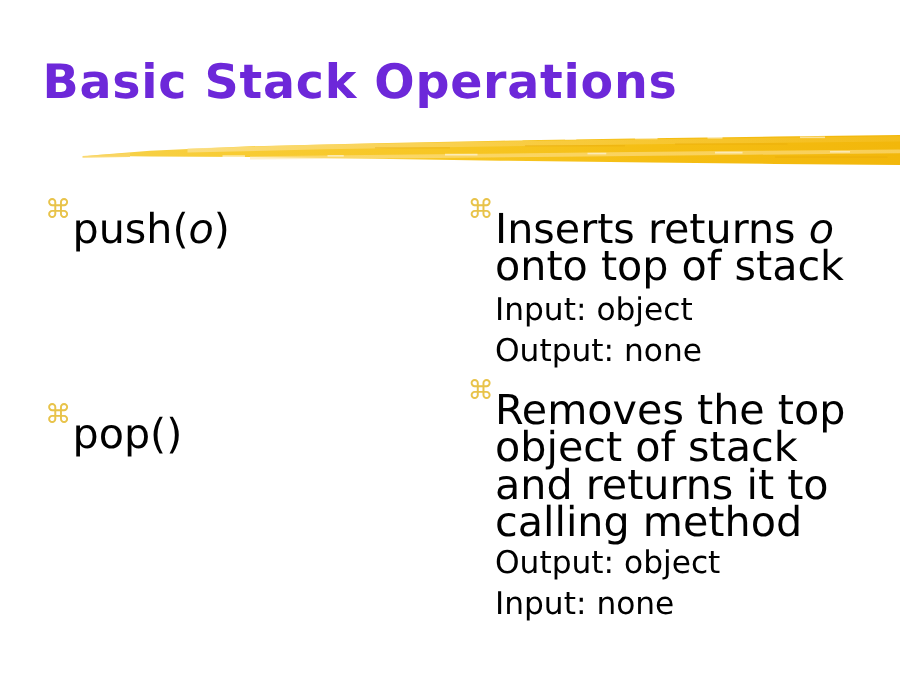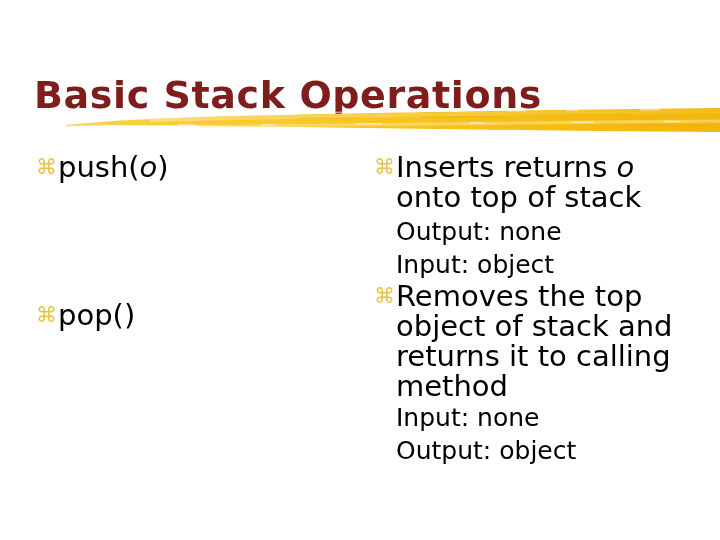--- a/index.html
+++ b/index.html
@@ -19,23 +19,22 @@
   
   #slide-title {
     position: absolute;
     left: 34px;
     top: 44px;
     font-family: "DejaVu Sans", sans-serif;
     font-weight: bold;
     font-size: 38px;
     line-height: 42px;
     letter-spacing: 0.6px;
-    color: #7f1d1d;
+    color: #6d28d9;
     white-space: nowrap;
-    margin-top: 30px;
   }
 
   
   #title-underline {
     position: absolute;
     left: 0px;
     top: 100px;
     width: 720px;
     height: 40px;
     pointer-events: none;
@@ -60,22 +59,23 @@
     font-size: 21px;
     line-height: 30px;
     width: 22px;
     text-align: left;
     user-select: none;
   }
   .bullet-text {
     flex: 1 1 auto;
     color: #000000;
     font-family: "DejaVu Sans", sans-serif;
-    font-size: 29px;
+    font-size: 33px;
     line-height: 30px;
+    margin-top: 16px;
   }
   .sub-line {
     margin-left: 22px;
     color: #000000;
     font-family: "DejaVu Sans", sans-serif;
     font-size: 25px;
     line-height: 33px;
   }
   .ital { font-style: italic; }
 
@@ -158,25 +158,25 @@
 
   </div>
 
   <div id="right-column" class="column">
 
     <div class="bullet-row">
       <span class="bullet-glyph">⌘</span>
       <span class="bullet-text"><span>Inserts returns </span><span class="ital">o</span><span> onto top of stack</span></span>
     </div>
     <div class="gap-before-io"></div>
+    <div class="sub-line">Input: object</div>
     <div class="sub-line">Output: none</div>
-    <div class="sub-line">Input: object</div>
 
     <div class="bullet-row">
       <span class="bullet-glyph">⌘</span>
       <span class="bullet-text"><span>Removes the top object of stack and returns it to calling method</span><span class="ital"></span><span></span></span>
     </div>
+    <div class="sub-line">Output: object</div>
     <div class="sub-line">Input: none</div>
-    <div class="sub-line">Output: object</div>
 
   </div>
 
 </div>
 
 </body></html>

